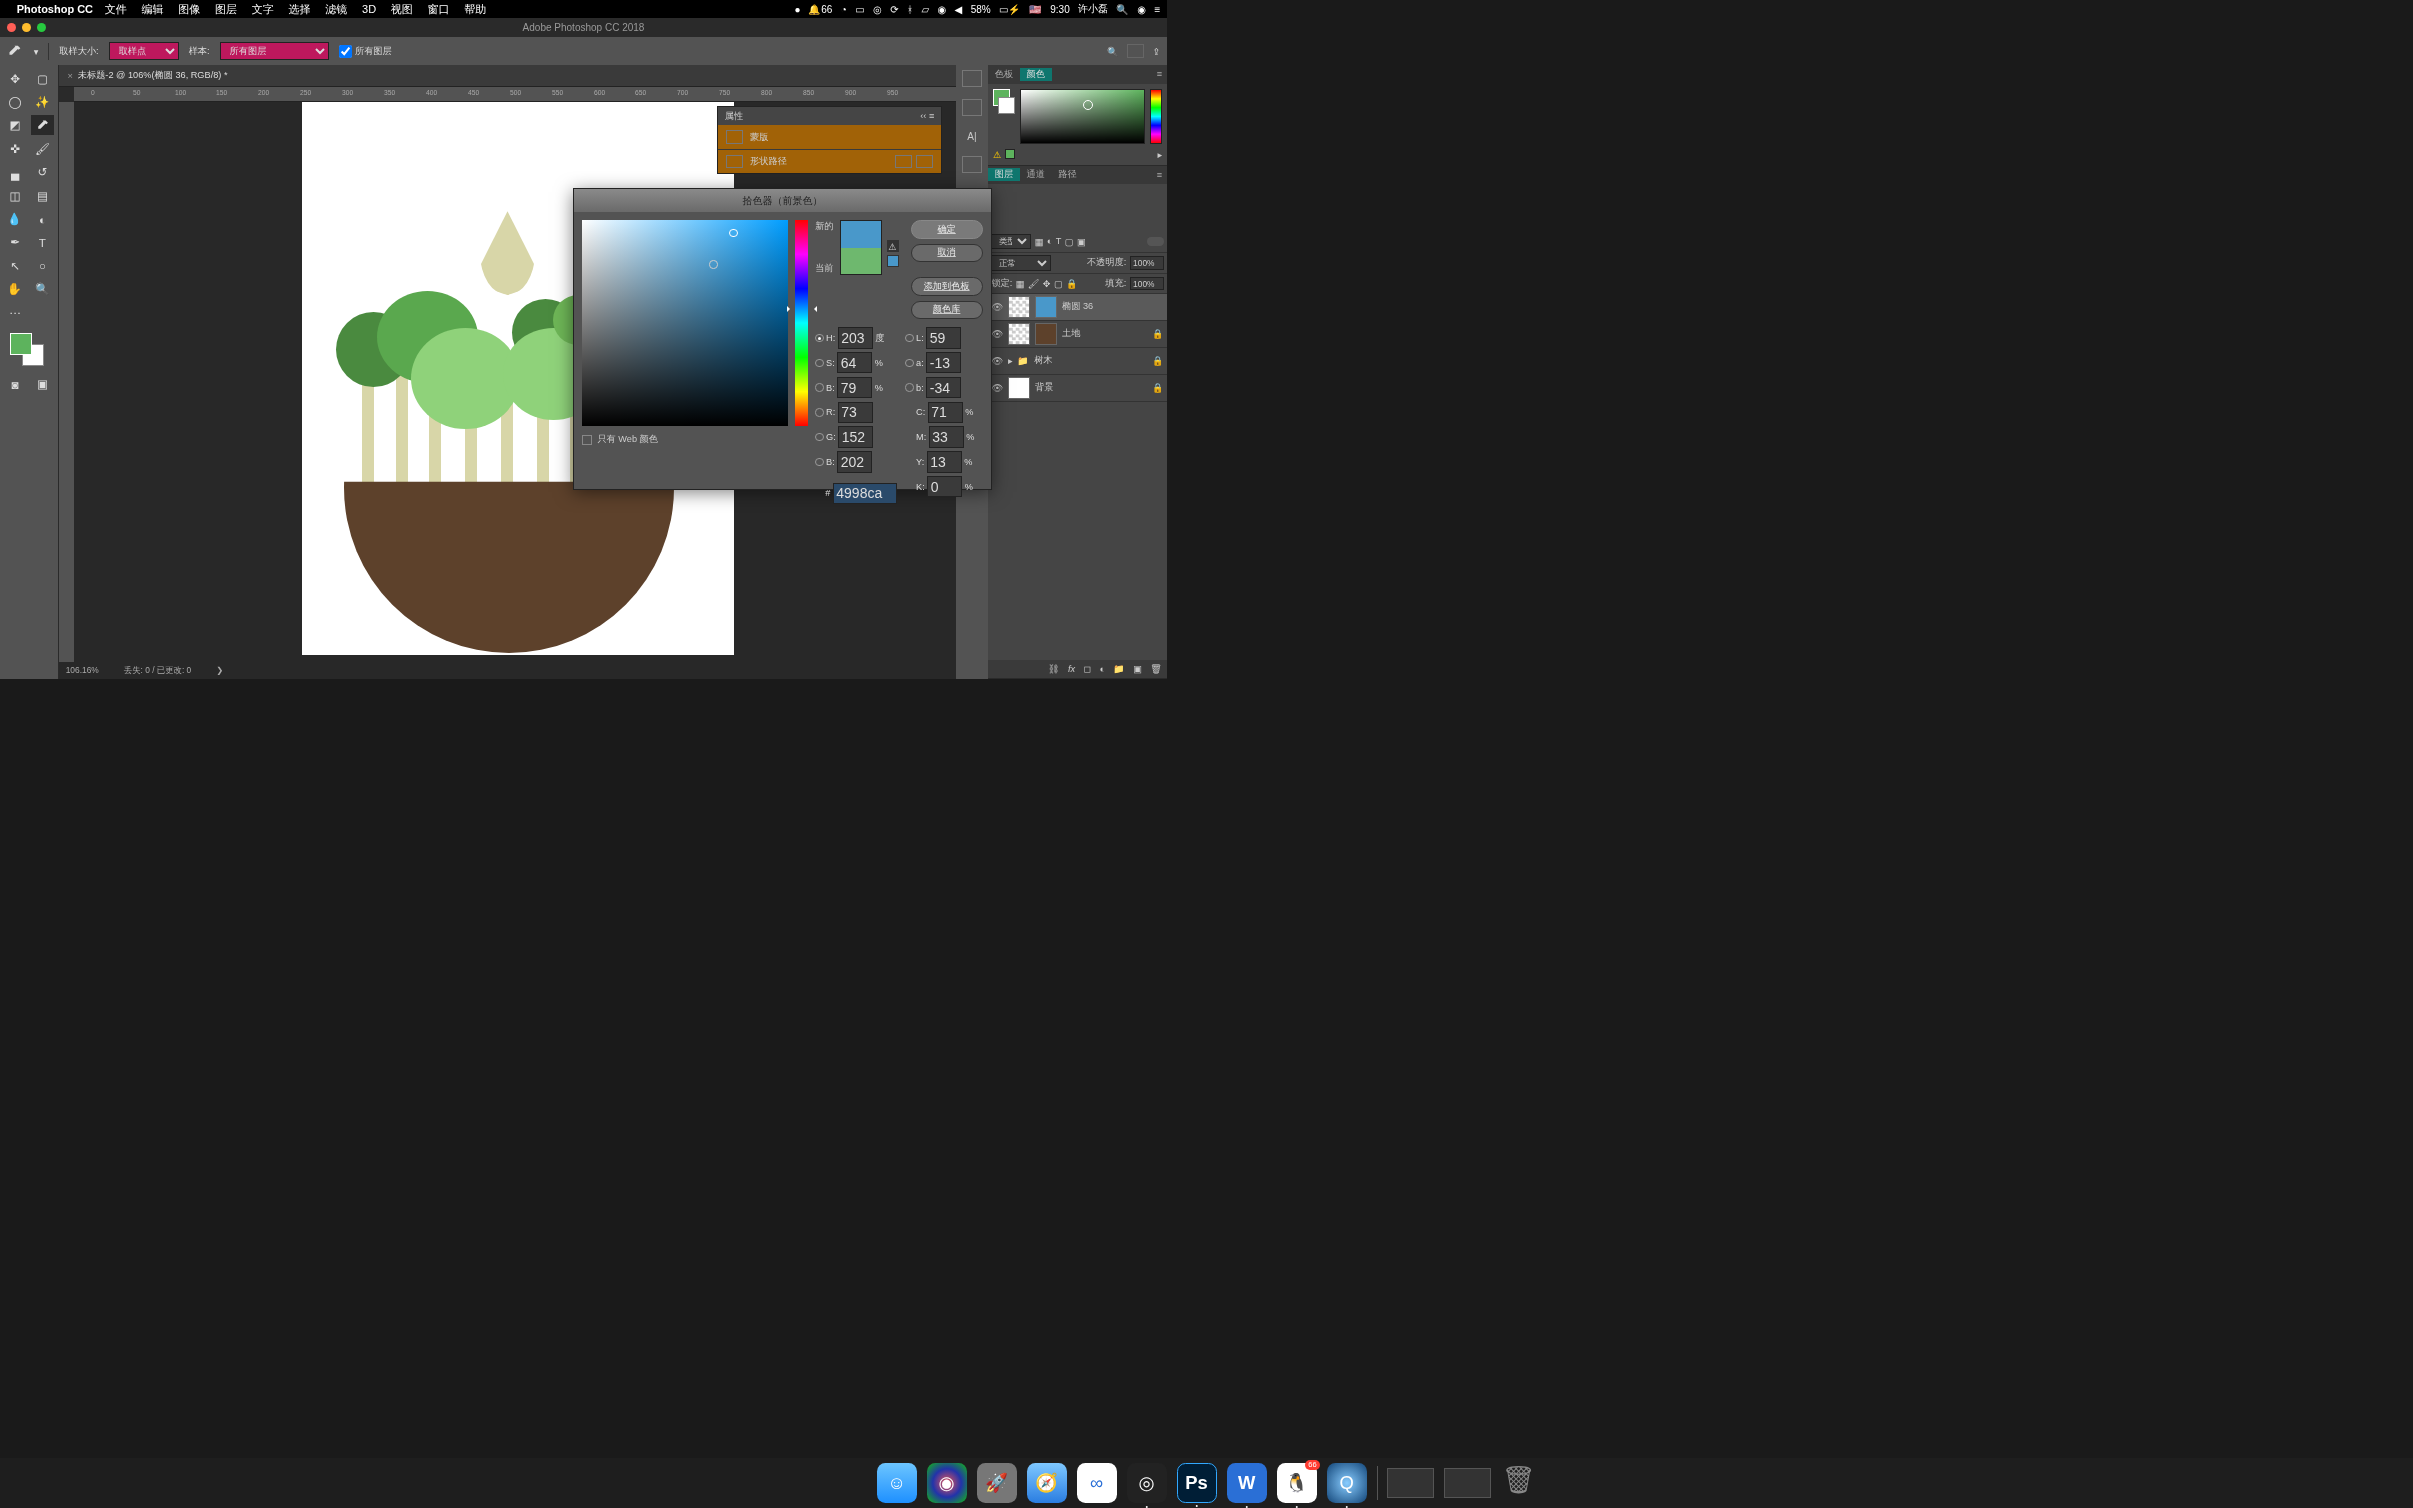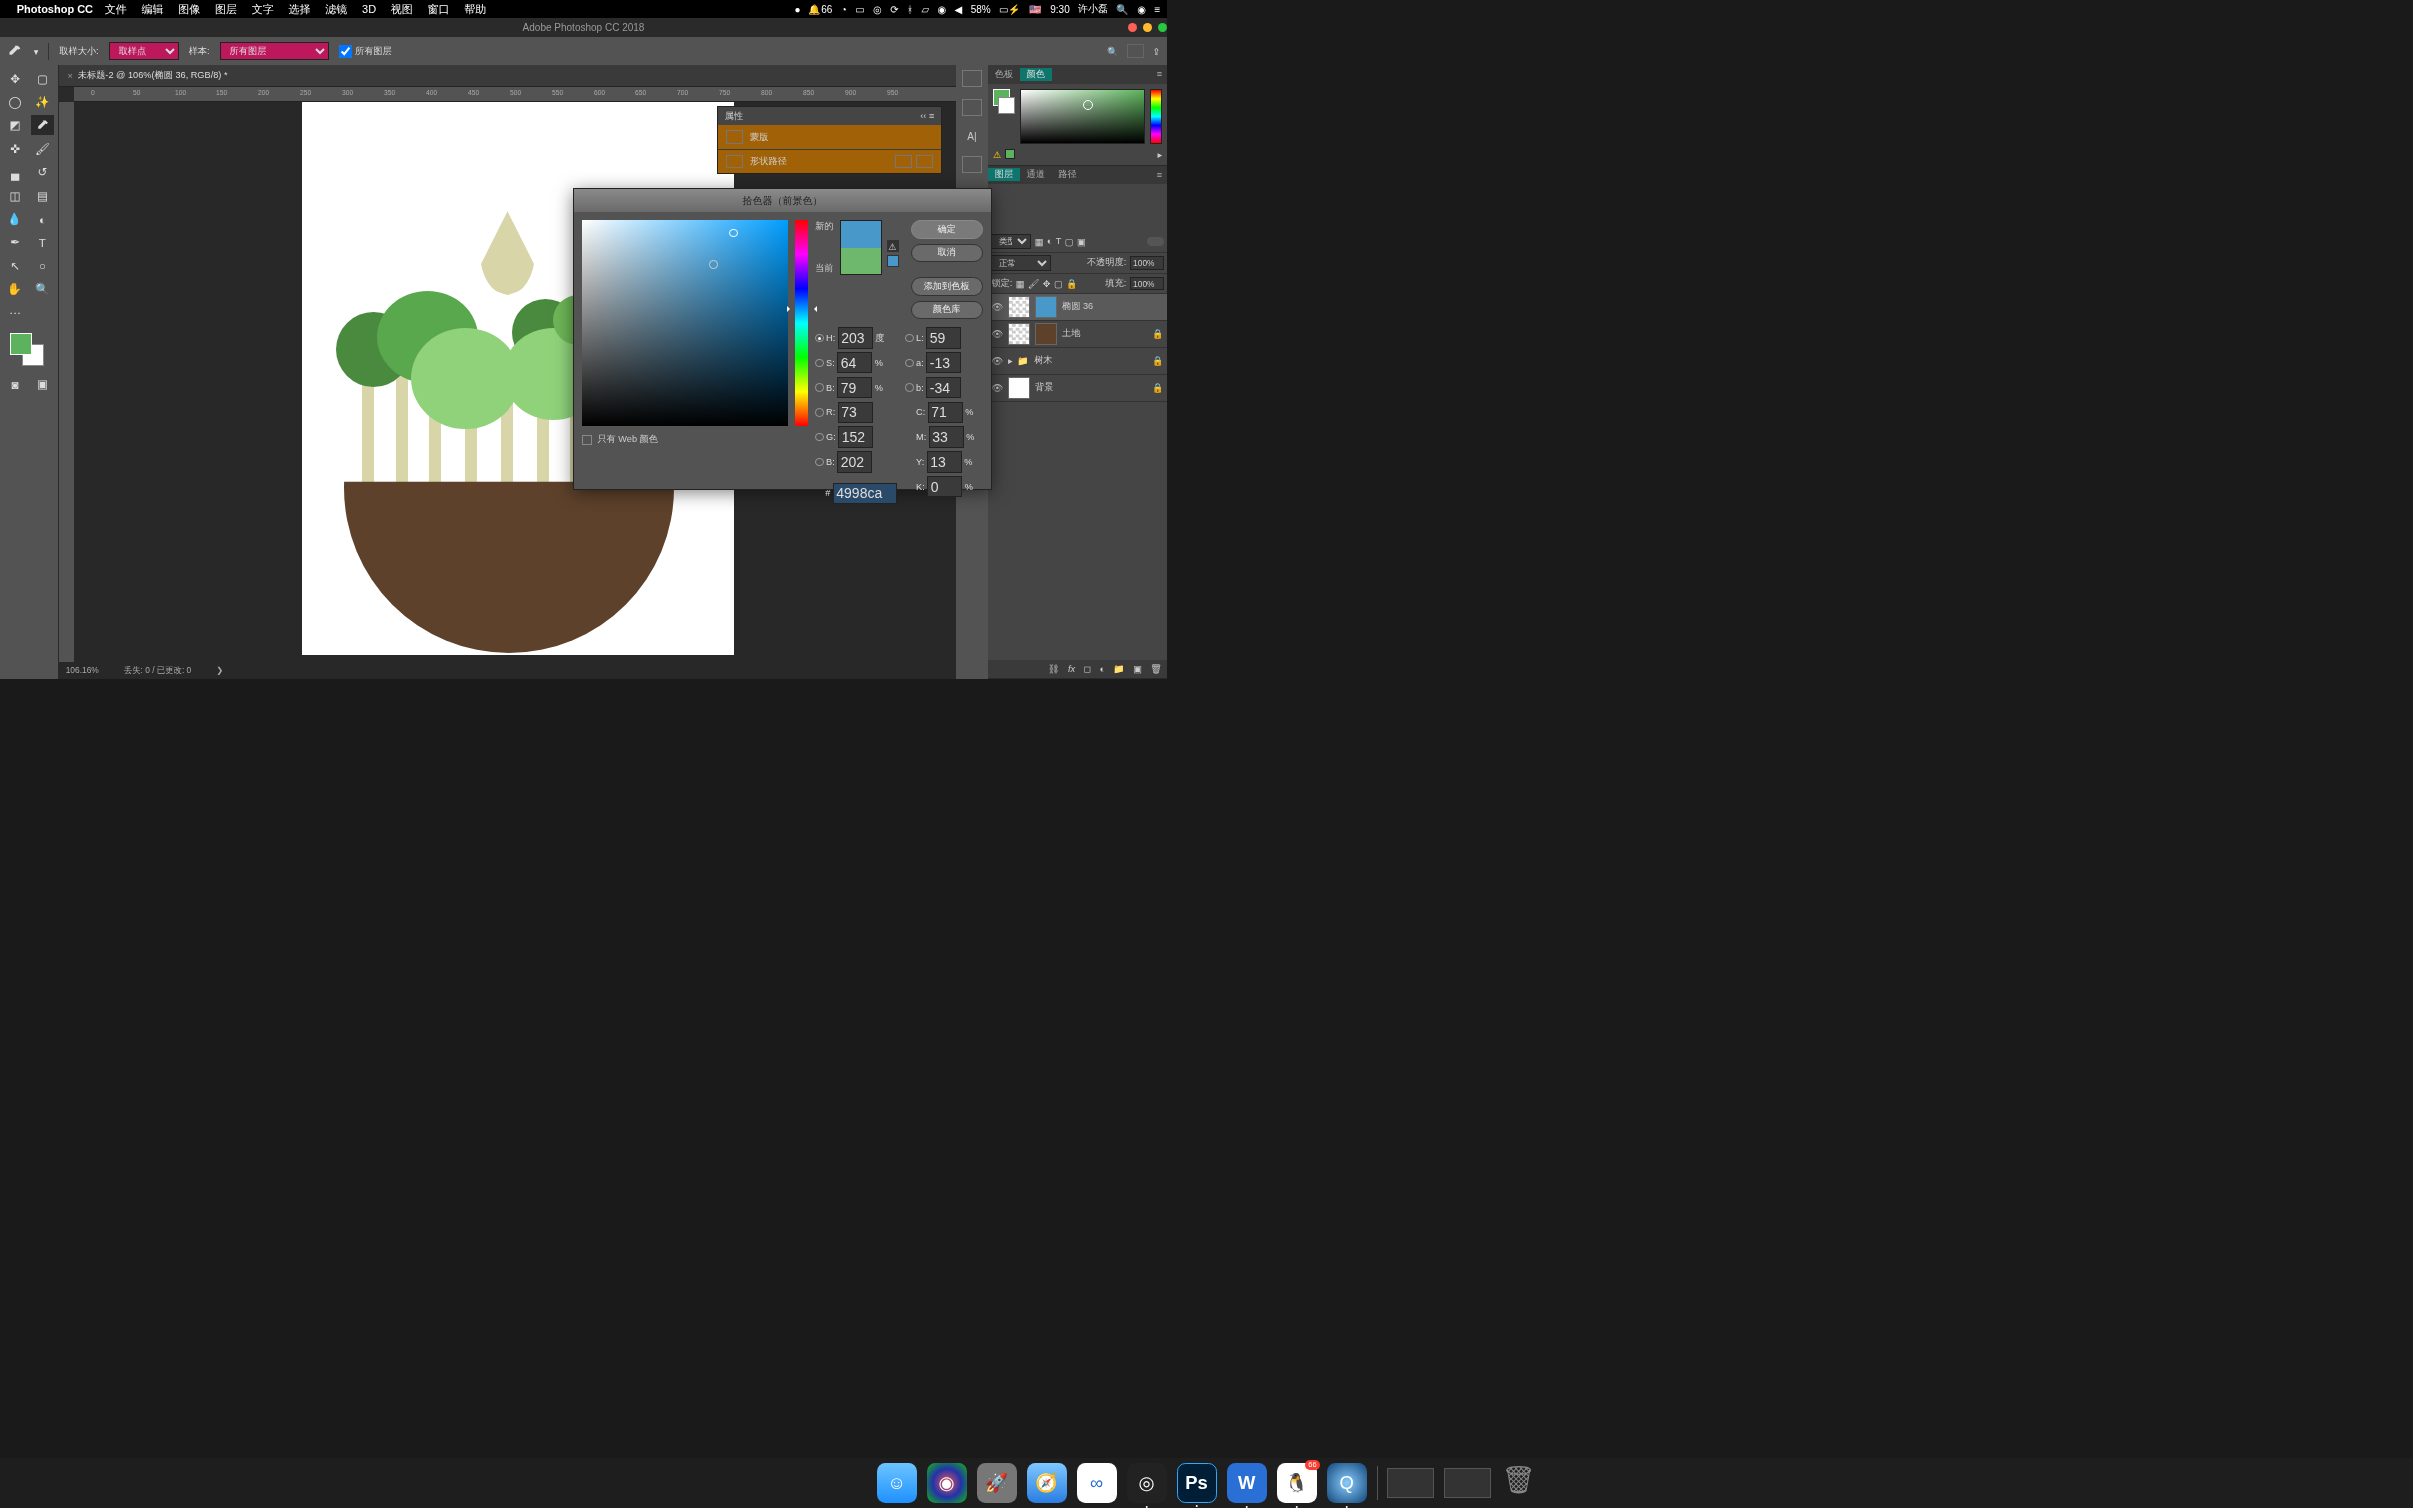--- a/index.html
+++ b/index.html
@@ -7,21 +7,21 @@
 
 
 .menubar { height: 18.4px; background: #000; display: flex; align-items: center; padding: 0 6.7px; color: #fff; font-size: 11px; }
 .menubar .apple { margin-right: 10px; font-size: 11.7px; }
 .menubar .app-name { font-weight: 600; margin-right: 11.7px; }
 .menubar .menu-items span { margin-right: 11.7px; }
 .menubar .right { margin-left: auto; display: flex; align-items: center; gap: 8.4px; font-size: 10px; }
 .menubar .right span { display: inline-flex; align-items: center; }
 
 
-.titlebar { height: 18.4px; background: #2a2a2a; display: flex; align-items: center; position: relative; justify-content: flex-end; }
+.titlebar { height: 18.4px; background: #2a2a2a; display: flex; align-items: center; position: relative; }
 .traffic { display: flex; gap: 5.9px; margin-left: 6.7px; }
 .traffic div { width: 9.2px; height: 9.2px; border-radius: 50%; }
 .tf-red { background: #ff5f56; } .tf-yel { background: #ffbd2e; } .tf-grn { background: #27c93f; }
 .win-title { position: absolute; left: 50%; transform: translateX(-50%); color: #999; font-size: 10px; }
 
 
 .optbar { height: 28.5px; background: #535353; display: flex; align-items: center; padding: 0 6.7px; gap: 10px; font-size: 9.2px; color: #ddd; }
 .optbar .tool-icon { width: 17px; height: 17px; display: inline-flex; align-items: center; }
 .optbar select { background: #be185d; color: #ddd; border: 0.8px solid #222; padding: 1.7px 15px 1.7px 5px; font-size: 9.2px; }
 .optbar .rightend { margin-left: auto; display: flex; gap: 8.4px; align-items: center; }
@@ -106,21 +106,21 @@
 .hue-cur::after { border-right-color: #fff; right: -5px; }
 
 .picker-right { flex: 1; display: flex; flex-direction: column; }
 .pr-swatch-area { display: flex; gap: 5px; align-items: flex-start; }
 .pr-labels { display: flex; flex-direction: column; justify-content: space-between; height: 55px; text-align: right; padding-right: 1.7px; color:#ccc; }
 .pr-sw { width: 42px; height: 55px; display: flex; flex-direction: column; border: 0.8px solid #222; }
 .pr-sw .new { flex: 1; background: #4998ca; }
 .pr-sw .cur { flex: 1; background: #6eb86e; }
 .pr-warn { display: flex; flex-direction: column; gap: 3.4px; padding-top: 20px; }
 .pr-warn div { width: 11.7px; height: 11.7px; border: 0.8px solid #333; }
-.pr-buttons { margin-left: auto; display: flex; flex-direction: column; gap: 5px; }
+.pr-buttons { margin-left: auto; display: flex; flex-direction: column; gap: 5px; text-decoration: underline; }
 .pbtn { width: 72px; height: 18.4px; border-radius: 10px; border: 0.8px solid #333; background: #6a6a6a; color: #eee; display: flex; align-items: center; justify-content: center; font-size: 9.2px; }
 .pbtn.primary { background: #7a7a7a; border-color: #888; }
 
 .picker-fields { margin-top: 8.4px; display: flex; gap: 8.4px; }
 .pf-col { display: flex; flex-direction: column; gap: 3.4px; }
 .pf-row { display: flex; align-items: center; gap: 2.5px; font-size: 9.2px; color: #ddd; }
 .pf-row input[type="text"] { width: 35px; background: #3a3a3a; border: 0.8px solid #222; color: #ddd; padding: 1.7px 2.5px; font-size: 14px; text-align: left; }
 .pf-row input.hex { width: 64px; background: #2a4a6a; }
 .pf-row .radio { width: 8.4px; height: 8.4px; border-radius: 50%; border: 0.8px solid #999; display: inline-block; }
 .pf-row .radio.on::after { content:''; display:block; width:3.4px; height:3.4px; background:#fff; border-radius:50%; margin:1.7px; }

